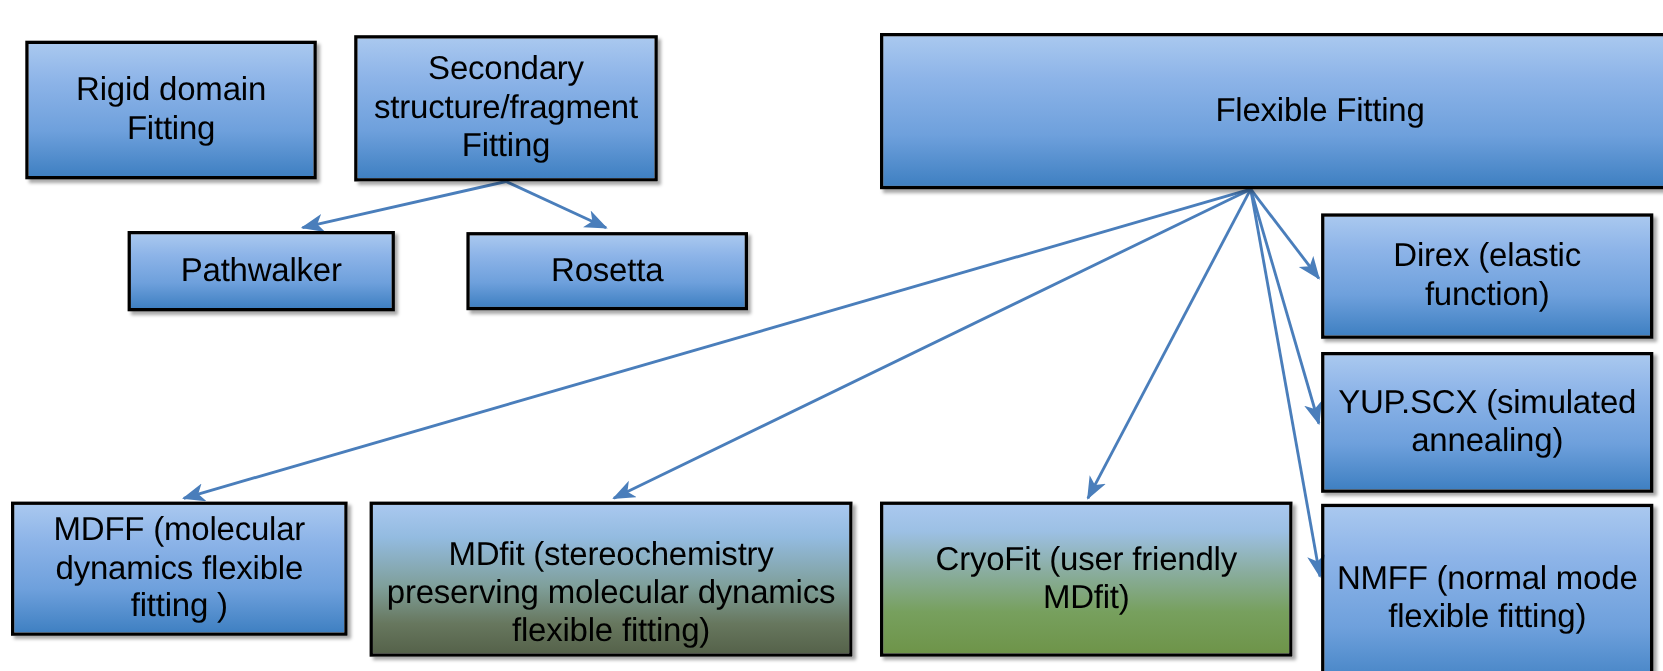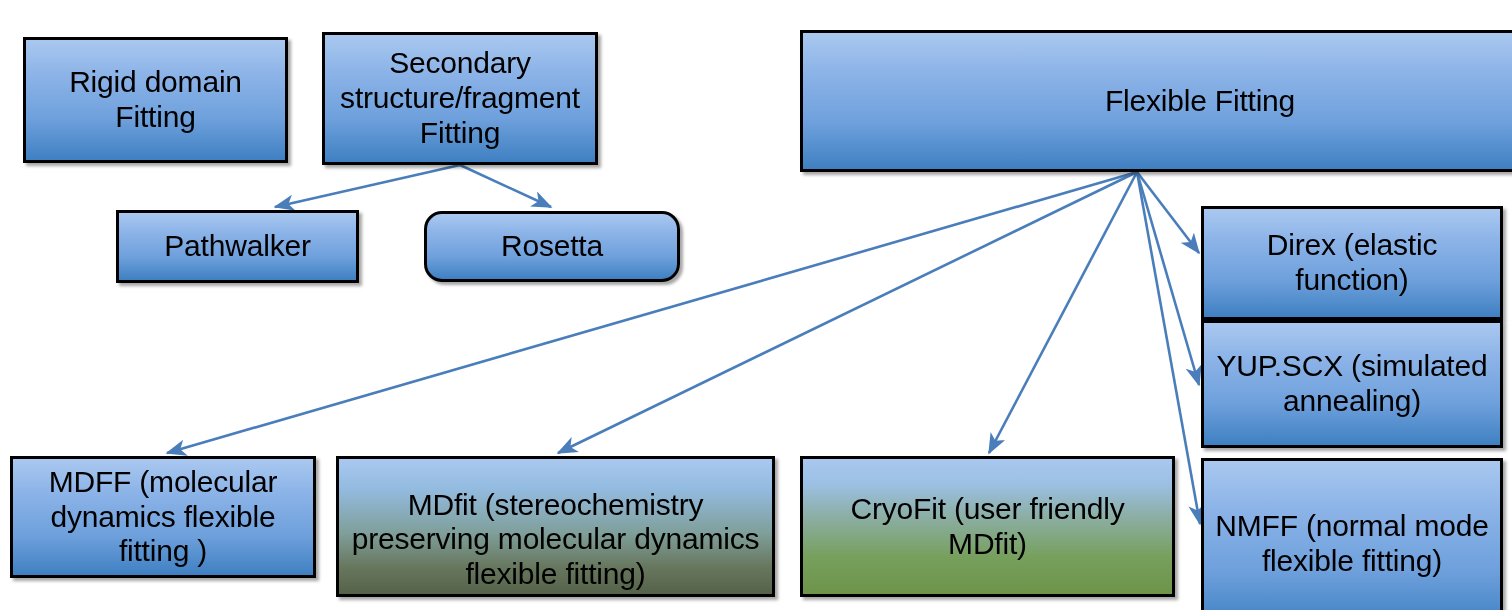--- a/index.html
+++ b/index.html
@@ -92,25 +92,25 @@
   </div>
 
   <div class="node fill-blue" style="left:800px; top:30px; width:800px; height:142px;">
     <span>Flexible Fitting</span>
   </div>
 
   <div class="node fill-blue" style="left:116px; top:210px; width:243px; height:73px;">
     <span>Pathwalker</span>
   </div>
 
-  <div class="node fill-blue" style="left:424px; top:211px; width:256px; height:71px;border-radius:18px;">
+  <div class="node fill-blue" style="left:424px; top:211px; width:256px; height:71px;">
     <span>Rosetta</span>
   </div>
 
-  <div class="node fill-blue" style="left:1201px; top:194px; width:302px; height:114px;margin-top:12px;">
+  <div class="node fill-blue" style="left:1201px; top:194px; width:302px; height:114px;">
     <span>Direx (elastic function)</span>
   </div>
 
   <div class="node fill-blue" style="left:1201px; top:320px; width:302px; height:128px;">
     <span>YUP.SCX (simulated annealing)</span>
   </div>
 
   <div class="node fill-blue" style="left:1201px; top:458px; width:302px; height:172px;">
     <span>NMFF (normal mode flexible fitting)</span>
   </div>

